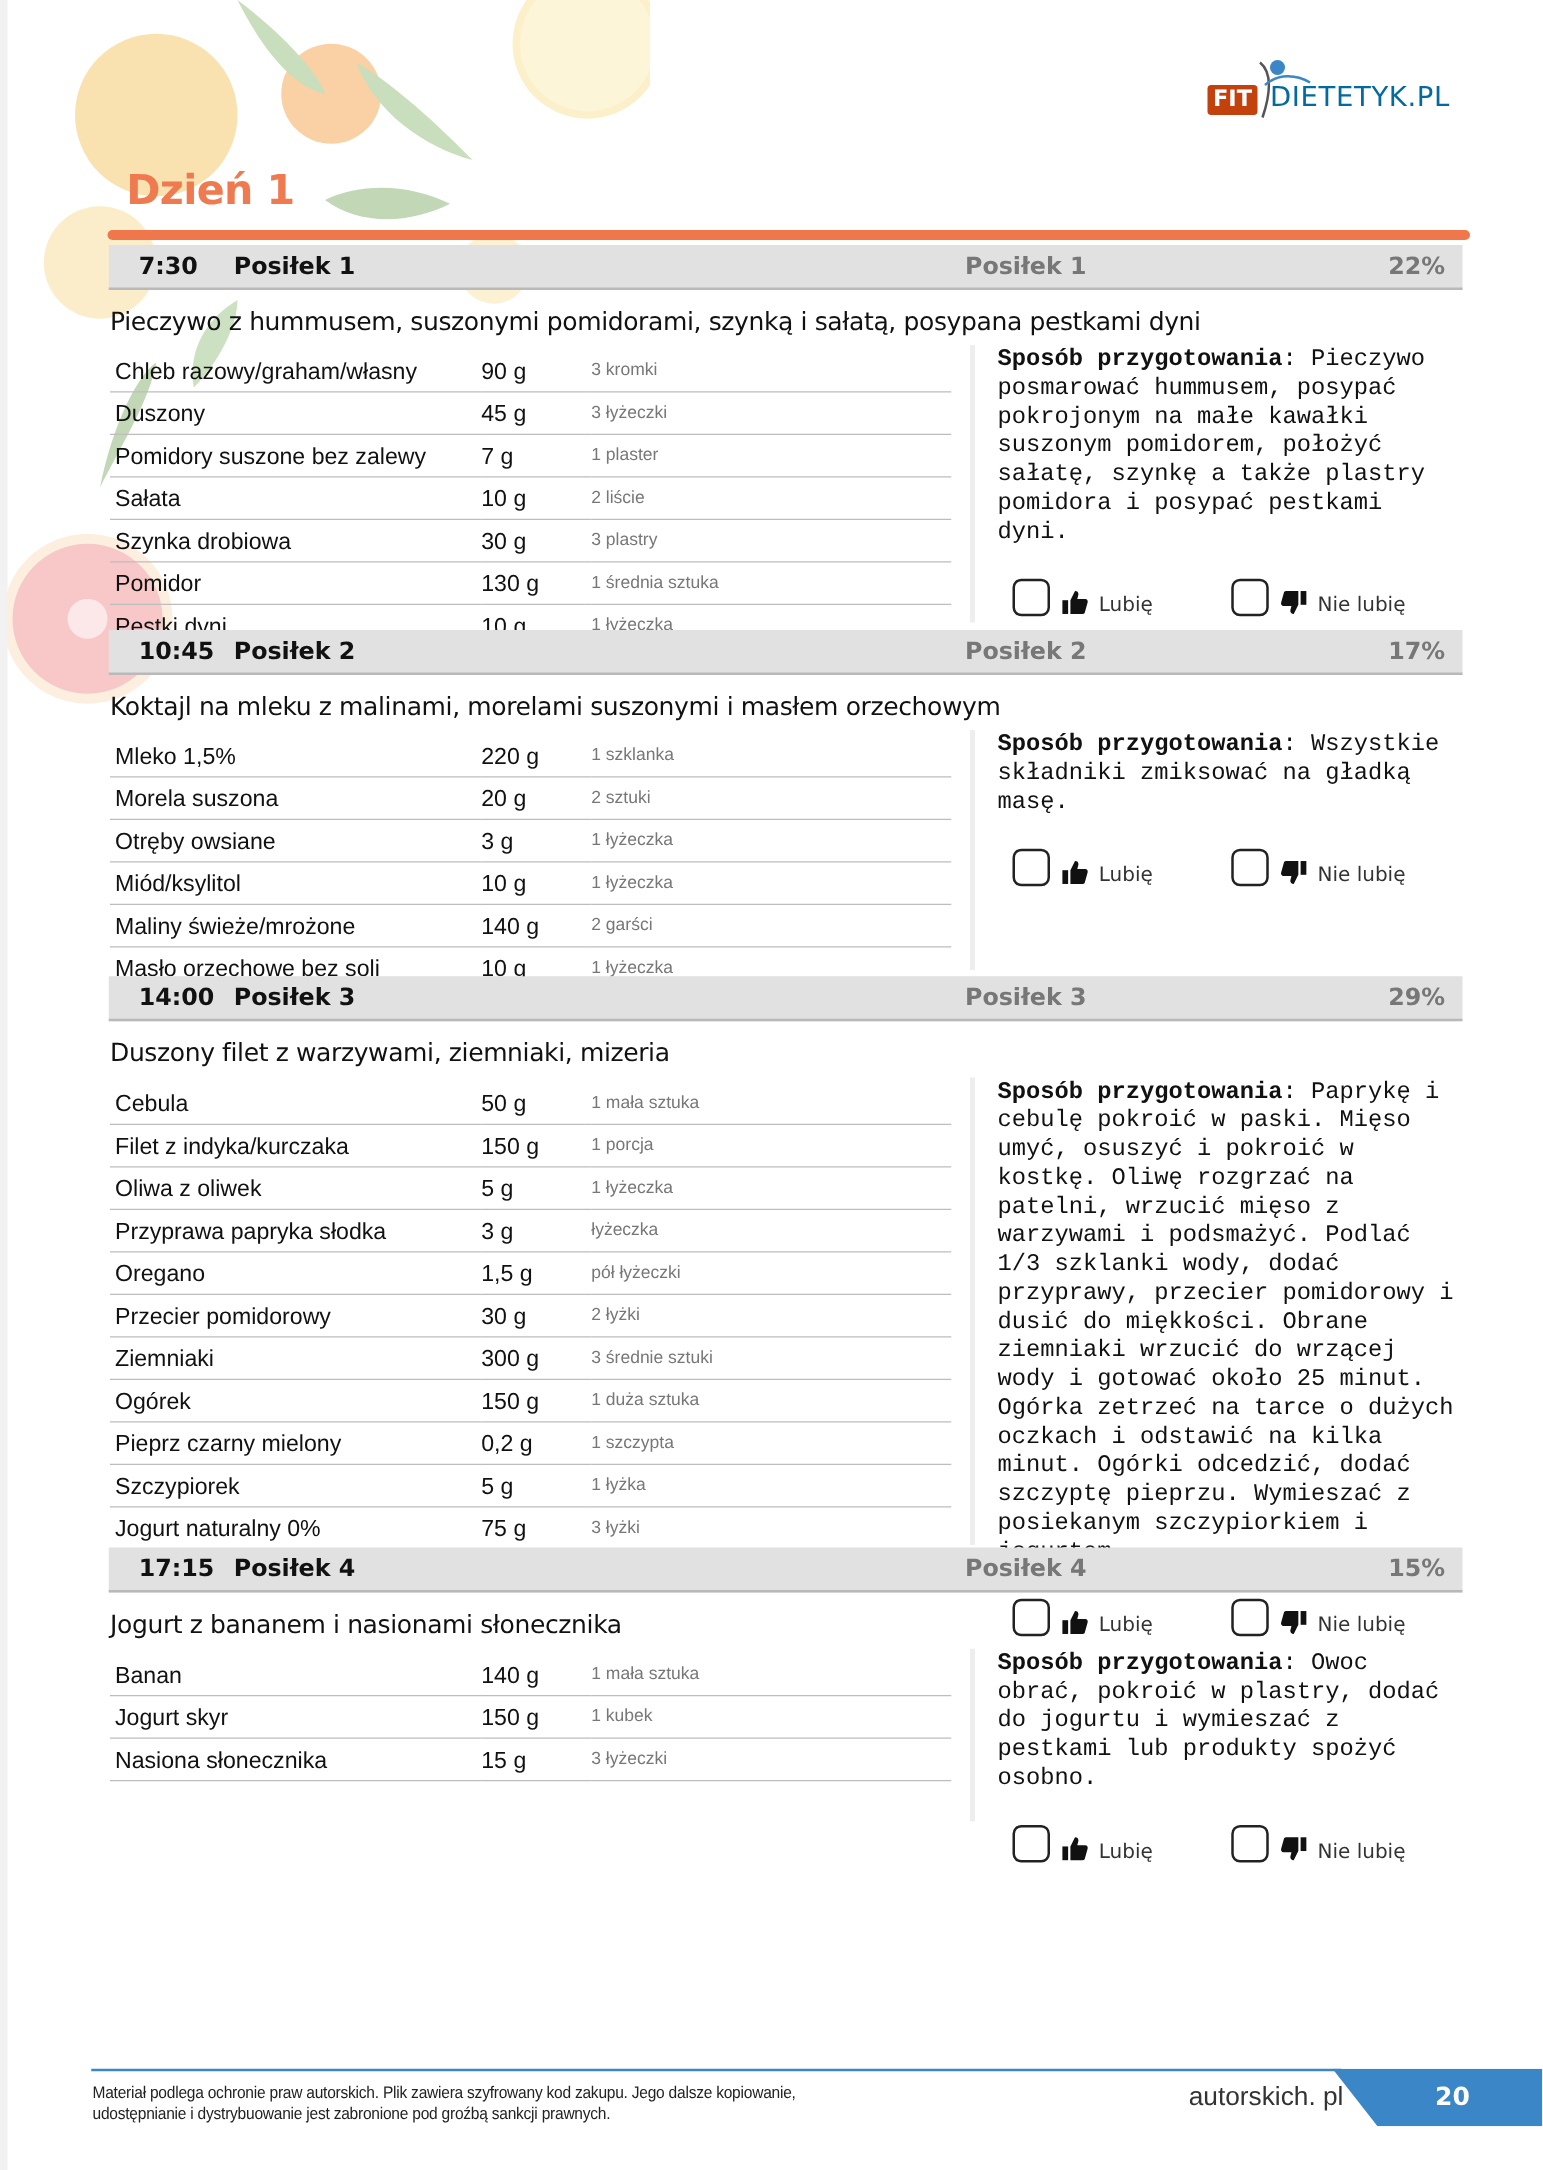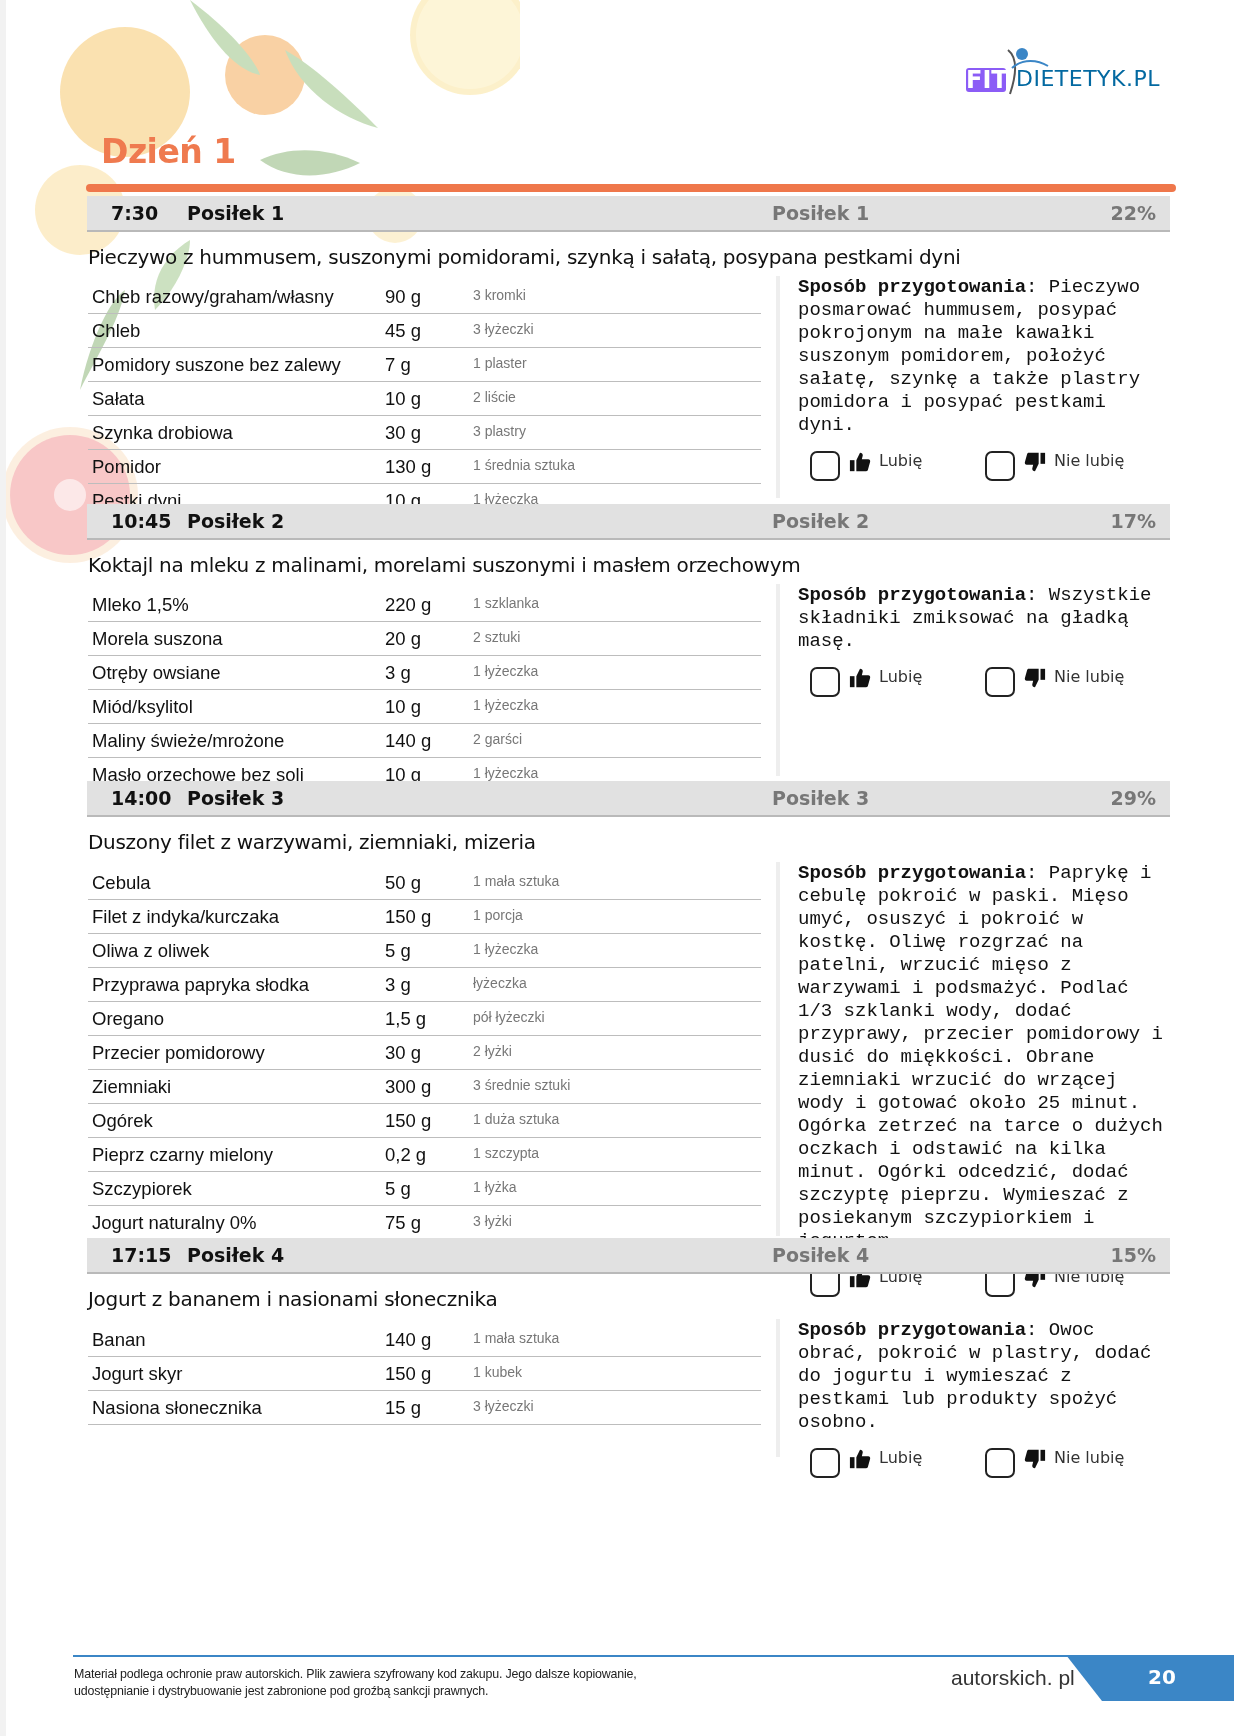--- a/index.html
+++ b/index.html
@@ -6,21 +6,21 @@
   body {
     width: 1234px; height: 1736px; position: relative; overflow: hidden;
     background: #ffffff;
     font-family: "Liberation Sans", "DejaVu Sans", sans-serif;
     color: #111;
   }
   .bg-deco { position: absolute; left: 0; top: 0; width: 520px; height: 900px; pointer-events: none; opacity: 0.55; }
   .page-edge { position: absolute; left: 0; top: 0; width: 6px; height: 1736px; background: #f2f2f2; }
 
   .logo { position: absolute; left: 962px; top: 46px; width: 200px; height: 50px; }
-  .logo .fit-box { position: absolute; left: 4px; top: 22px; width: 40px; height: 24px; background: #8b5cf6; border-radius: 3px; color: #fff; font-weight: bold; font-size: 24px; line-height: 24px; text-align: center; font-family: "DejaVu Sans", sans-serif; letter-spacing: 0px; }
+  .logo .fit-box { position: absolute; left: 4px; top: 22px; width: 40px; height: 24px; background: #c2410c; border-radius: 3px; color: #fff; font-weight: bold; font-size: 18px; line-height: 24px; text-align: center; font-family: "DejaVu Sans", sans-serif; letter-spacing: 0px; }
   .logo .diet { position: absolute; left: 54px; top: 20px; font-size: 22px; color: #0369a1; font-family: "DejaVu Sans", sans-serif; letter-spacing: 0.5px; }
   .logo .swoosh { position: absolute; left: 36px; top: 0; }
 
   .day-title { position: absolute; left: 101px; top: 132px; font-size: 33px; font-weight: bold; color: #ef7a4f; font-family: "DejaVu Sans", sans-serif; letter-spacing: -0.5px; }
   .day-bar { position: absolute; left: 86px; top: 184px; width: 1090px; height: 8px; background: #ef774b; border-radius: 4px; }
 
   .meal-header {
     position: absolute; left: 87px; width: 1083px; height: 34px;
     background: #e1e1e1; border-bottom: 2px solid #b9b9b9;
     font-family: "DejaVu Sans", sans-serif; font-size: 19px;
@@ -36,21 +36,21 @@
   .ing-table td { height: 29px; border-bottom: 1.5px solid #bdbdbd; padding: 0; vertical-align: middle; }
   .ing-table td.n { width: 293px; padding-left: 4px; font-size: 18.5px; color: #111; font-family: "Liberation Sans", sans-serif; }
   .ing-table td.a { width: 88px; font-size: 18.5px; color: #111; font-family: "Liberation Sans", sans-serif; }
   .ing-table td.p { font-size: 14px; color: #777; font-family: "Liberation Sans", sans-serif; padding-bottom: 4px; }
 
   .prep-col { position: absolute; left: 776px; width: 400px; border-left: 4px solid #eeeeee; padding-left: 18px; box-sizing: border-box; }
   .prep-text { font-family: Liberation Mono, monospace; font-size: 19px; line-height: 23px; color: #111; width: 375px; }
   .prep-text b { font-weight: bold; }
 
   .rating-row { position: relative; height: 40px; margin-top: 14px; }
-  .rate { position: absolute; top: 0; display: flex; align-items: flex-start; cursor: pointer; }
+  .rate { position: absolute; top: 12px; display: flex; align-items: flex-end; cursor: pointer; }
   .rate.like { left: 12px; }
   .rate.dislike { left: 187px; }
   .cb { width: 30px; height: 30px; border: 2px solid #222; border-radius: 7px; box-sizing: border-box; background: #fff; }
   .thumb { width: 22px; height: 22px; margin-left: 9px; }
   .rate-label { margin-left: 8px; font-size: 16px; color: #333; font-family: "DejaVu Sans", sans-serif; }
 
   .footer-line { position: absolute; left: 73px; top: 1655px; width: 1000px; height: 2px; background: #3b86c6; }
   .footer-text { position: absolute; left: 74px; top: 1665px; width: 620px; font-size: 13.5px; line-height: 17px; color: #222; font-family: "Liberation Sans", sans-serif; transform: scaleX(0.92); transform-origin: left top; letter-spacing: -0.2px; }
   .footer-site { position: absolute; left: 951px; top: 1666px; font-size: 21px; color: #333; font-family: "Liberation Sans", sans-serif; }
   .footer-page { position: absolute; left: 1066px; top: 1655px; width: 168px; height: 46px; }
@@ -99,21 +99,21 @@
 </div>
 <div class="dish-title" style="top:245px">Pieczywo z hummusem, suszonymi pomidorami, szynką i sałatą, posypana pestkami dyni</div>
 <table class="ing-table" style="top:280px">
     <tbody>
       <tr>
         <td class="n">Chleb razowy/graham/własny</td>
         <td class="a">90 g</td>
         <td class="p">3 kromki</td>
       </tr>
       <tr>
-        <td class="n">Chleb</td>
+        <td class="n">Duszony</td>
         <td class="a">45 g</td>
         <td class="p">3 łyżeczki</td>
       </tr>
       <tr>
         <td class="n">Pomidory suszone bez zalewy</td>
         <td class="a">7 g</td>
         <td class="p">1 plaster</td>
       </tr>
       <tr>
         <td class="n">Sałata</td>

